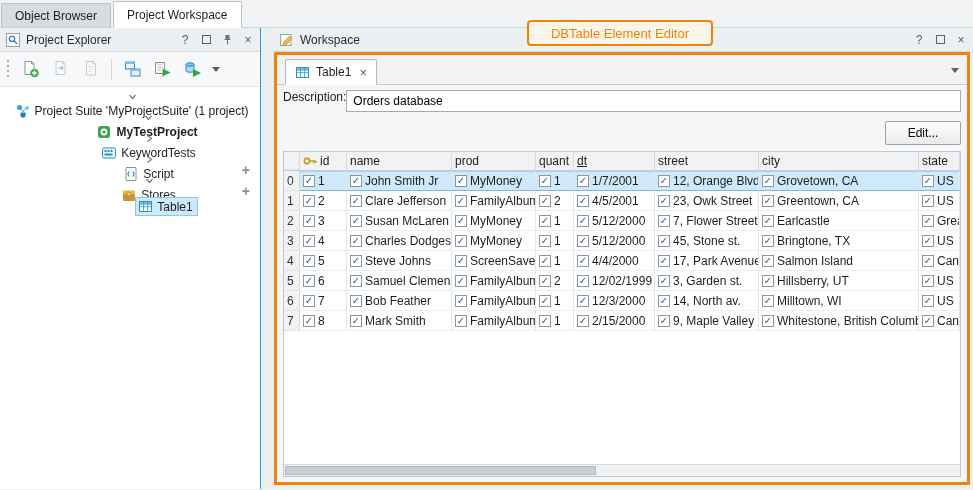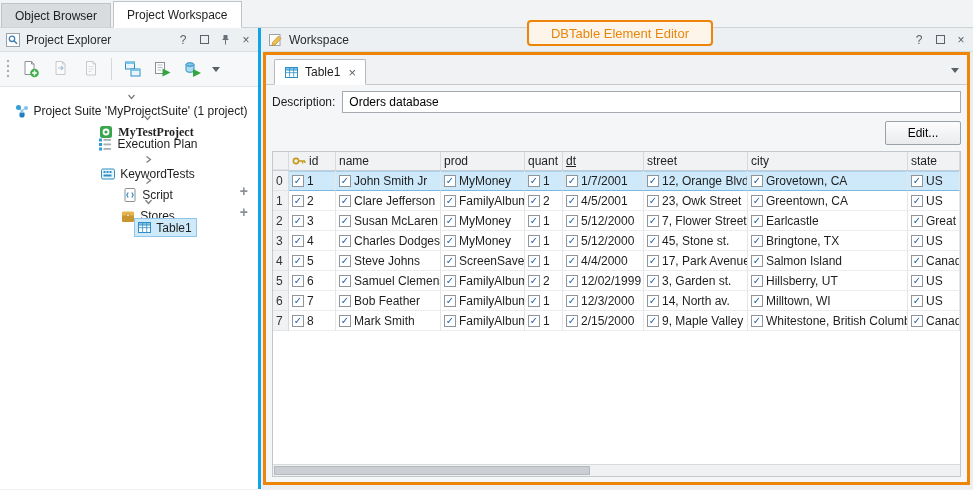--- a/index.html
+++ b/index.html
@@ -8,22 +8,22 @@
     font-family: "Liberation Sans", sans-serif;
     font-size: 12px; color: #1e1e1e;
     background: #f0f1f2; overflow: hidden; position: relative;
   }
   
   .topbar { height: 28px; background: #f2f3f4; display: flex; align-items: flex-end; border-bottom: 1px solid #cfd3d6; padding-left: 1px; }
   .top-tab { height: 24px; padding: 0 13px; display: flex; align-items: center; background: #d9dcde; border: 1px solid #bec3c7; border-bottom: none; margin-right: 2px; cursor: default; }
   .top-tab.active { background: #fff; height: 27px; border-bottom: 1px solid #fff; margin-bottom: -1px; }
   
   .main { display: flex; height: 461px; }
-  .left-panel { width: 261px; background: #fff; border-right: 3px solid #0ea5e9; display: flex; flex-direction: column; }
-  .right-panel { flex: 1; display: flex; flex-direction: column; background: #eceef0; padding-left: 2px; min-width: 0; }
+  .left-panel { width: 261px; background: #fff; border-right: 1px solid #0ea5e9; display: flex; flex-direction: column; }
+  .right-panel { flex: 1; display: flex; flex-direction: column; background: #eceef0; padding-left: 13px; min-width: 0; }
   
   .panel-titlebar { height: 24px; background: #edf0f2; border-bottom: 1px solid #dadde0; display: flex; align-items: center; padding: 0 6px; gap: 6px; flex: none; }
   .ptitle { color: #2a2a2a; }
   .tb-btns { margin-left: auto; display: flex; align-items: center; gap: 9px; color: #5a6066; }
   .tbtn { display: inline-flex; align-items: center; justify-content: center; min-width: 12px; height: 14px; font-size: 12px; cursor: default; }
   .boxglyph { width: 9px; height: 9px; border: 1px solid #5a6066; display: inline-block; }
   
   .pe-toolbar { height: 35px; background: #f7f8f9; border-bottom: 1px solid #e3e5e7; display: flex; align-items: center; padding: 0 5px; gap: 3px; flex: none; }
   .tool-btn { width: 27px; height: 26px; display: inline-flex; align-items: center; justify-content: center; background: none; border: none; }
   .tsep { width: 1px; height: 22px; background: #d5d8db; margin: 0 4px; }
@@ -39,21 +39,21 @@
   .tlabel.bold { font-weight: bold; }
   .plus-btn { margin-left: auto; margin-right: 10px; color: #8a9096; font-size: 14px; font-weight: bold; line-height: 1; }
   .icn { display: inline-flex; align-items: center; justify-content: center; flex: none; }
   
   .ws-outline { flex: 1; margin: 0 3px 4px 0; border: 3px solid #ee8408; background: #f4f6f7; display: flex; flex-direction: column; min-height: 0; }
   .ws-tabstrip { height: 30px; background: #f0f2f4; border-bottom: 1px solid #c6cbcf; display: flex; align-items: flex-end; padding: 0 8px; flex: none; position: relative; }
   .ws-tab { height: 26px; display: inline-flex; align-items: center; gap: 6px; background: #fff; border: 1px solid #b4bac0; border-bottom: none; padding: 0 9px; margin-bottom: -1px; border-radius: 2px 2px 0 0; position: relative; z-index: 1; border-bottom: 1px solid #fff; }
   .tabclose { color: #5a6066; font-size: 13px; margin-left: 2px; }
   .strip-dd { margin-left: auto; margin-bottom: 8px; }
   .ws-body { flex: 1; padding: 5px 6px 5px 6px; display: flex; flex-direction: column; min-height: 0; }
-  .desc-row { display: flex; align-items: center; gap: 7px; height: 24px; margin-bottom: 7px; flex: none; }
+  .desc-row { display: flex; height: 24px; margin-bottom: 7px; flex: none; }
   .desc-row input { flex: 1; height: 22px; border: 1px solid #a5abb1; background: #fff; padding: 0 6px; font: 12px "Liberation Sans", sans-serif; }
   .edit-row { display: flex; justify-content: flex-end; height: 24px; margin-bottom: 6px; flex: none; }
   .edit-row button { width: 76px; height: 24px; border: 1px solid #9aa1a8; background: linear-gradient(#fdfdfd, #e9ebed); font: 12px "Liberation Sans", sans-serif; border-radius: 2px; }
   
   .grid { flex: 1; background: #fff; border: 1px solid #c2c7cb; position: relative; min-height: 0; overflow: hidden; }
   .grid-header { display: flex; height: 19px; background: #f1f2f3; border-bottom: 1px solid #c9ccd0; }
   .gcell { display: flex; align-items: center; padding-left: 3px; gap: 3px; white-space: nowrap; overflow: hidden; flex: none; }
   .ghead { border-right: 1px solid #d7dadd; color: #222; }
   .rownum { width: 16px; background: #f1f2f3; border-right: 1px solid #d7dadd; border-bottom: 1px solid #e2e4e6; color: #333; }
   .grow { display: flex; height: 20px; }
@@ -188,51 +188,35 @@
               <svg width="16" height="16" viewBox="0 0 16 16">
                 <path d="M5 5 L11 11 M10.5 5.5 L5.5 10.5" stroke="#8fc6e4" stroke-width="1.2"></path>
                 <circle cx="4.5" cy="4.5" r="2.5" fill="#2f9fd8"></circle>
                 <circle cx="12" cy="5" r="2" fill="#7cc4e8"></circle>
                 <circle cx="8" cy="12" r="2.6" fill="#1b7fc0"></circle>
               </svg>
             </span>
             <span class="tlabel">Project Suite 'MyProjectSuite' (1 project)</span>
           </span>
         </div>
-        <div class="tree-row" style="padding-left: 36px; font-family: Liberation Serif, serif;">
+        <div class="tree-row" style="padding-left: 36px;">
           <span class="chev">
             <svg width="9" height="9" viewBox="0 0 9 9">
               <path d="M1.5 3 L4.5 6.5 L7.5 3" fill="none" stroke="#7a7a7a" stroke-width="1.2"></path>
             </svg>
           </span>
           <span class="node">
             <span class="icn">
               <svg width="16" height="16" viewBox="0 0 16 16">
                 <rect x="2" y="2" width="12" height="12" rx="2.5" fill="#3aa54d"></rect>
                 <circle cx="8" cy="8" r="3.4" fill="#fff"></circle>
                 <circle cx="8" cy="8" r="1.6" fill="#3aa54d"></circle>
               </svg>
             </span>
             <span class="tlabel bold">MyTestProject</span>
-          </span>
-        </div>
-        <div class="tree-row" style="padding-left: 39px;">
-          <span class="chev"></span>
-          <span class="node">
-            <span class="icn">
-              <svg width="16" height="16" viewBox="0 0 16 16">
-                <rect x="2" y="2.5" width="3" height="3" fill="#2f9fd8"></rect>
-                <rect x="2" y="7" width="3" height="3" fill="#2f9fd8"></rect>
-                <rect x="2" y="11.5" width="3" height="3" fill="#2f9fd8"></rect>
-                <rect x="6.5" y="3" width="7.5" height="1.8" fill="#a9aeb4"></rect>
-                <rect x="6.5" y="7.5" width="7.5" height="1.8" fill="#a9aeb4"></rect>
-                <rect x="6.5" y="12" width="7.5" height="1.8" fill="#a9aeb4"></rect>
-              </svg>
-            </span>
-            <span class="tlabel">Execution Plan</span>
           </span>
         </div>
         <div class="tree-row" style="padding-left: 39px;">
           <span class="chev">
             <svg width="9" height="9" viewBox="0 0 9 9">
               <path d="M2.5 1.5 L6.5 4.5 L2.5 7.5" fill="none" stroke="#7a7a7a" stroke-width="1.2"></path>
             </svg>
           </span>
           <span class="node">
             <span class="icn">

